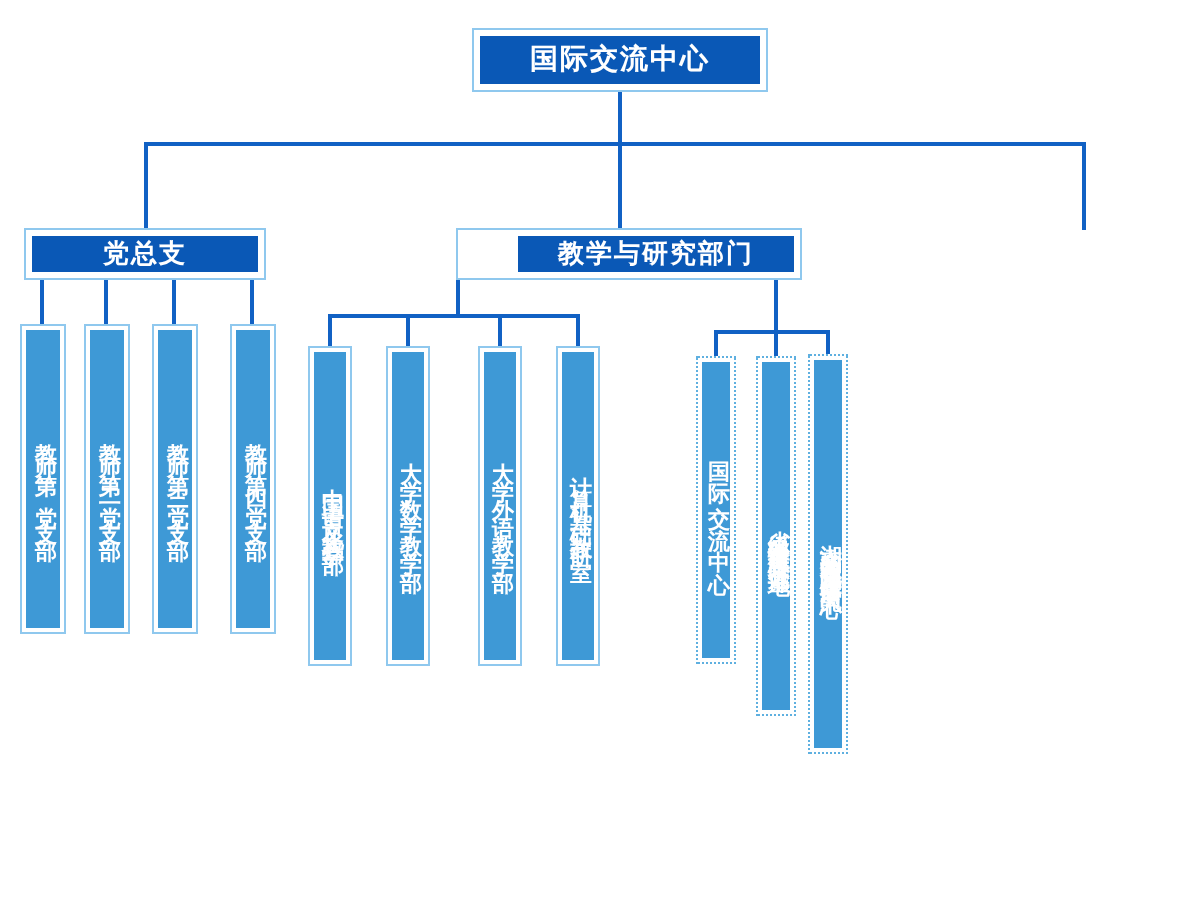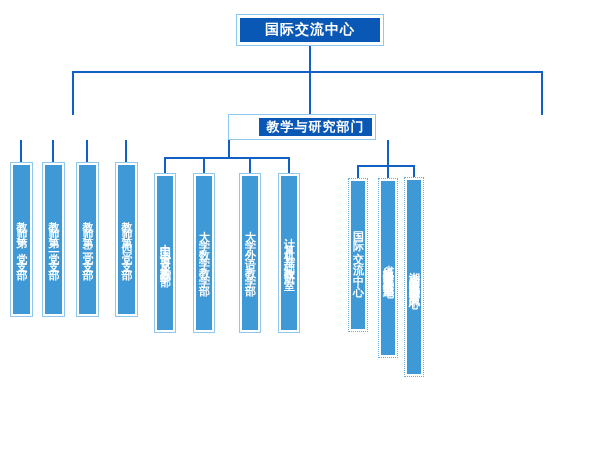--- a/index.html
+++ b/index.html
@@ -57,21 +57,24 @@
   <div class="cl" style="left:387px;top:140px;width:2px;height:26px;"></div>
   <div class="cl" style="left:357px;top:165px;width:58px;height:2px;"></div>
   <div class="cl" style="left:357px;top:165px;width:2px;height:13px;"></div>
   <div class="cl" style="left:387px;top:165px;width:2px;height:13px;"></div>
   <div class="cl" style="left:413px;top:165px;width:2px;height:12px;"></div>
 
   <div class="node h root" style="left:236px;top:14px;width:148px;height:32px;">
     <div class="node-inner">国际交流中心</div>
   </div>
 
-  <div class="node h" style="left:228px;top:114px;width:148px;height:26px;padding-left:30px;">
+  <div class="node h" style="left:12px;top:114px;width:121px;height:26px;">
+    <div class="node-inner">党总支</div>
+  </div>
+  <div class="node h" style="left:228px;top:114px;width:173px;height:26px;padding-left:30px;">
     <div class="node-inner">教学与研究部门</div>
   </div>
 
   <div class="node v ls7" style="left:10px;top:162px;width:23px;height:155px;">
     <div class="node-inner">教师第一党支部</div>
   </div>
   <div class="node v ls7" style="left:42px;top:162px;width:23px;height:155px;">
     <div class="node-inner">教师第二党支部</div>
   </div>
   <div class="node v ls7" style="left:76px;top:162px;width:23px;height:155px;">

